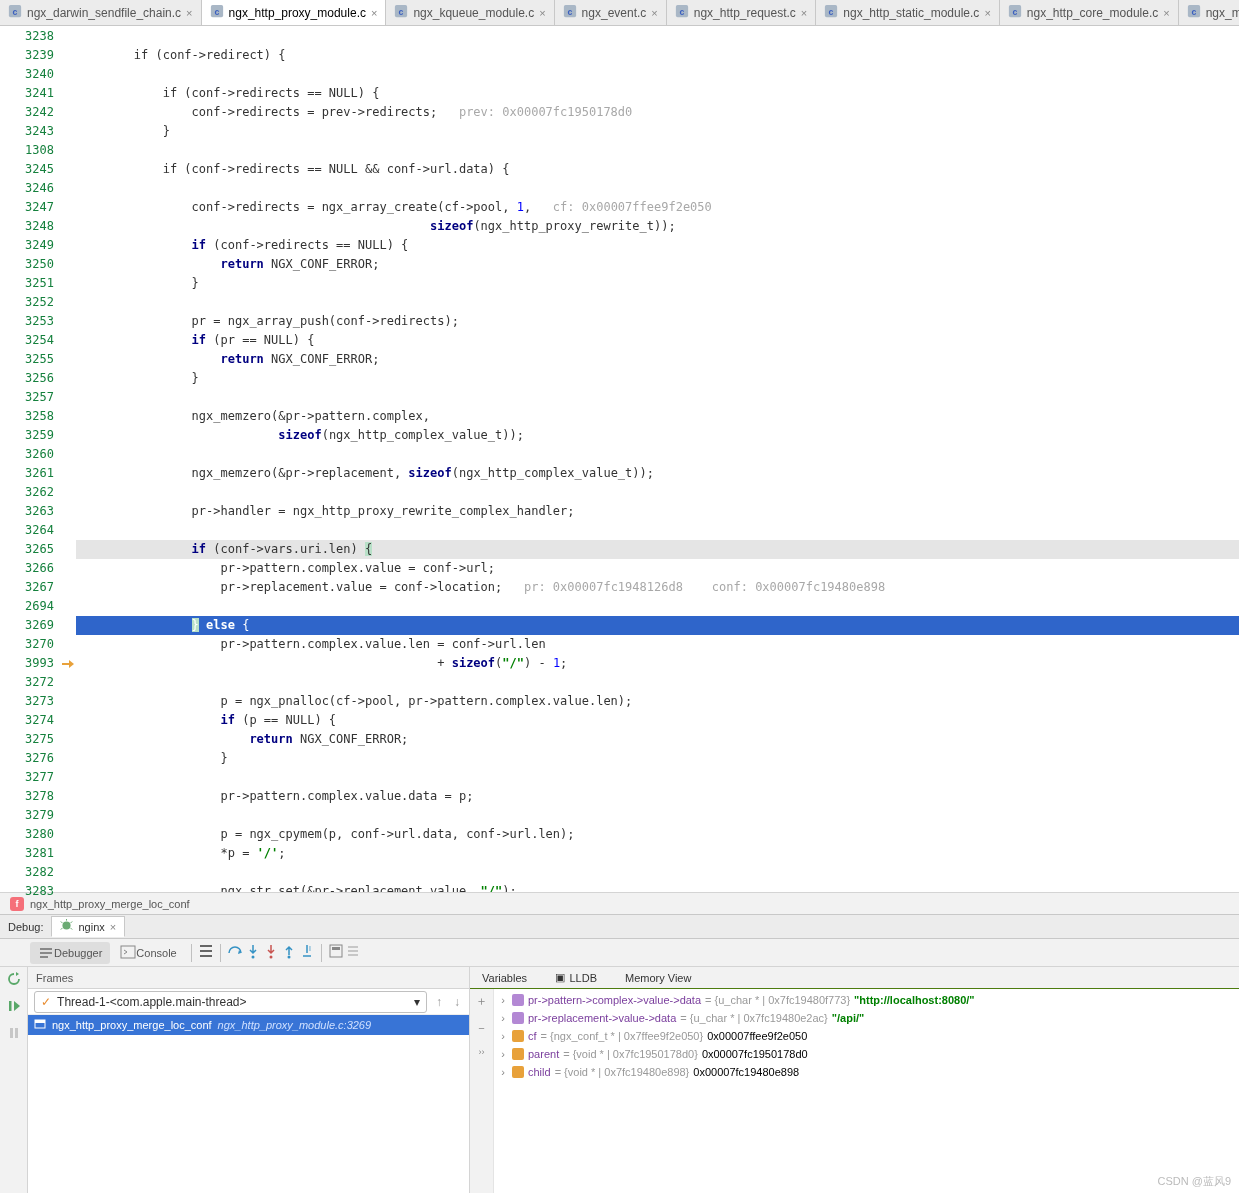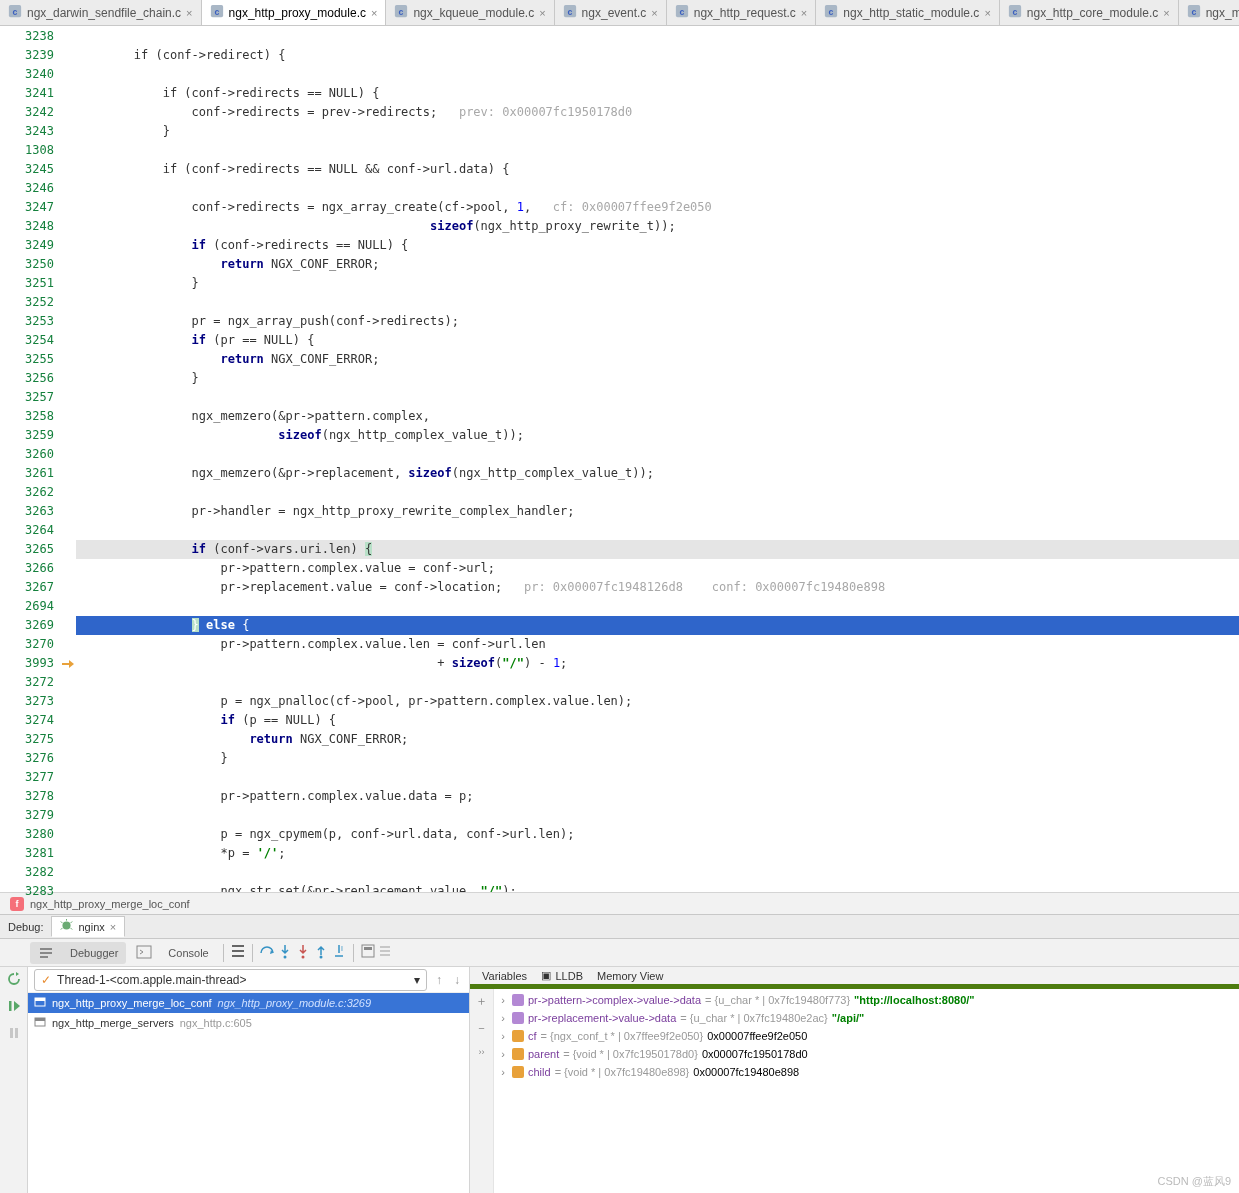--- a/index.html
+++ b/index.html
@@ -38,21 +38,21 @@
 .crumb-text{color:#555}
 
 
 .dbg-head{height:25px;background:#ececec;border-top:1px solid #c8c8c8;border-bottom:1px solid #c8c8c8;display:flex;align-items:center;padding:0 8px;font-size:11px;gap:8px}
 .run-tab{display:flex;align-items:center;gap:5px;padding:2px 8px;border:1px solid transparent}
 .run-tab.active{background:#fff;border-color:#c8c8c8;border-bottom-color:#fff}
 .bug-icon svg{width:13px;height:13px}
 
 
 .toolbar{height:28px;background:#f2f2f2;border-bottom:1px solid #d4d4d4;display:flex;align-items:center;padding-left:30px;gap:2px}
-.tb-btn{padding:2px 8px;display:flex;align-items:center;gap:16px;color:#555;font-size:11px}
+.tb-btn{padding:2px 8px;display:flex;align-items:center;gap:0;color:#555;font-size:11px}
 .tb-btn.sel{background:#dedede;border-radius:3px}
 .tb-sep{width:1px;height:18px;background:#c0c0c0;margin:0 4px}
 .tb-icon svg{width:16px;height:16px}
 
 
 .dbg-body{display:flex;height:226px}
 .left-rail{width:28px;background:#f2f2f2;border-right:1px solid #d4d4d4;display:flex;flex-direction:column;align-items:center;padding-top:4px;gap:8px}
 .rail-btn svg{width:16px;height:16px}
 
 .frames-pane{width:442px;display:flex;flex-direction:column;border-right:1px solid #d4d4d4}
@@ -62,21 +62,21 @@
 .check{color:#e88c30}
 .arrow-btn{color:#999;padding:0 3px}
 .stack{flex:1;overflow:auto}
 .stack-row{height:20px;display:flex;align-items:center;padding:0 6px;gap:6px;font-size:11px}
 .stack-row.sel{background:#3874d6;color:#fff}
 .stack-row .loc{color:#999}
 .stack-row.sel .loc{color:#cfe0ff;font-style:italic}
 .sf-icon svg{width:12px;height:12px}
 
 .vars-pane{flex:1;display:flex;flex-direction:column}
-.vars-head{height:22px;background:#f2f2f2;border-bottom:5px solid #4d7c0f;display:flex;align-items:center;padding:0 6px;gap:2px;font-size:11px}
+.vars-head{height:22px;background:#f2f2f2;border-bottom:1px solid #4d7c0f;display:flex;align-items:center;padding:0 6px;gap:16px;font-size:11px}
 .sub-rail{width:24px;background:#f2f2f2;border-right:1px solid #e4e4e4;display:flex;flex-direction:column;align-items:center;padding-top:4px;gap:10px}
 .vars-body{display:flex;flex:1}
 .vars-list{flex:1;overflow:auto;padding:2px 0}
 .var-row{height:18px;display:flex;align-items:center;padding:0 4px;gap:4px;font-size:11px;white-space:nowrap}
 .tw{color:#888;width:10px;text-align:center}
 .var-ic{width:12px;height:12px;border-radius:2px;display:inline-block}
 .ic-p{background:#b388d4}
 .ic-o{background:#e8a13a}
 .vname{color:#7a3e9d}
 .vtype{color:#999}
@@ -296,46 +296,39 @@
           <rect x="3" y="3" width="2.5" height="10" fill="#59a869"></rect>
           <path d="M8 3l6 5-6 5z" fill="#59a869"></path>
         </svg></span>
     <span class="rail-btn" style="opacity:.4"><svg viewBox="0 0 16 16">
           <rect x="4" y="3" width="3" height="10" fill="#888"></rect>
           <rect x="9" y="3" width="3" height="10" fill="#888"></rect>
         </svg></span>
   </div>
 
   <div class="frames-pane">
+    <div class="pane-head">Frames</div>
     <div class="thread-row">
       <div class="thread-sel">
         <span class="check">✓</span>
         <span style="flex:1">Thread-1-&lt;com.apple.main-thread&gt;</span>
         <span>▾</span>
       </div>
       <span class="arrow-btn">↑</span>
       <span class="arrow-btn">↓</span>
     </div>
     <div class="stack" id="stack">
         <div class="stack-row sel">
      <span class="sf-icon"><svg viewBox="0 0 12 12">
               <rect x="1" y="2" width="10" height="8" fill="none" stroke="#fff"></rect>
               <rect x="1" y="2" width="10" height="3" fill="#fff"></rect>
             </svg></span>
      <span>ngx_http_proxy_merge_loc_conf</span>
      <span class="loc">ngx_http_proxy_module.c:3269</span>
    </div>
-        <div class="stack-row ">
-     <span class="sf-icon"><svg viewBox="0 0 12 12">
-              <rect x="1" y="2" width="10" height="8" fill="none" stroke="#888"></rect>
-              <rect x="1" y="2" width="10" height="3" fill="#888"></rect>
-            </svg></span>
-     <span>ngx_http_merge_servers</span>
-     <span class="loc">ngx_http.c:605</span>
-   </div>
       </div>
   </div>
 
   <div class="vars-pane">
     <div class="vars-head">
       <span style="padding:2px 6px">Variables</span>
       <span style="padding:2px 6px;display:flex;gap:4px;align-items:center">
           <span>▣</span>
           <span>LLDB</span>
         </span>

